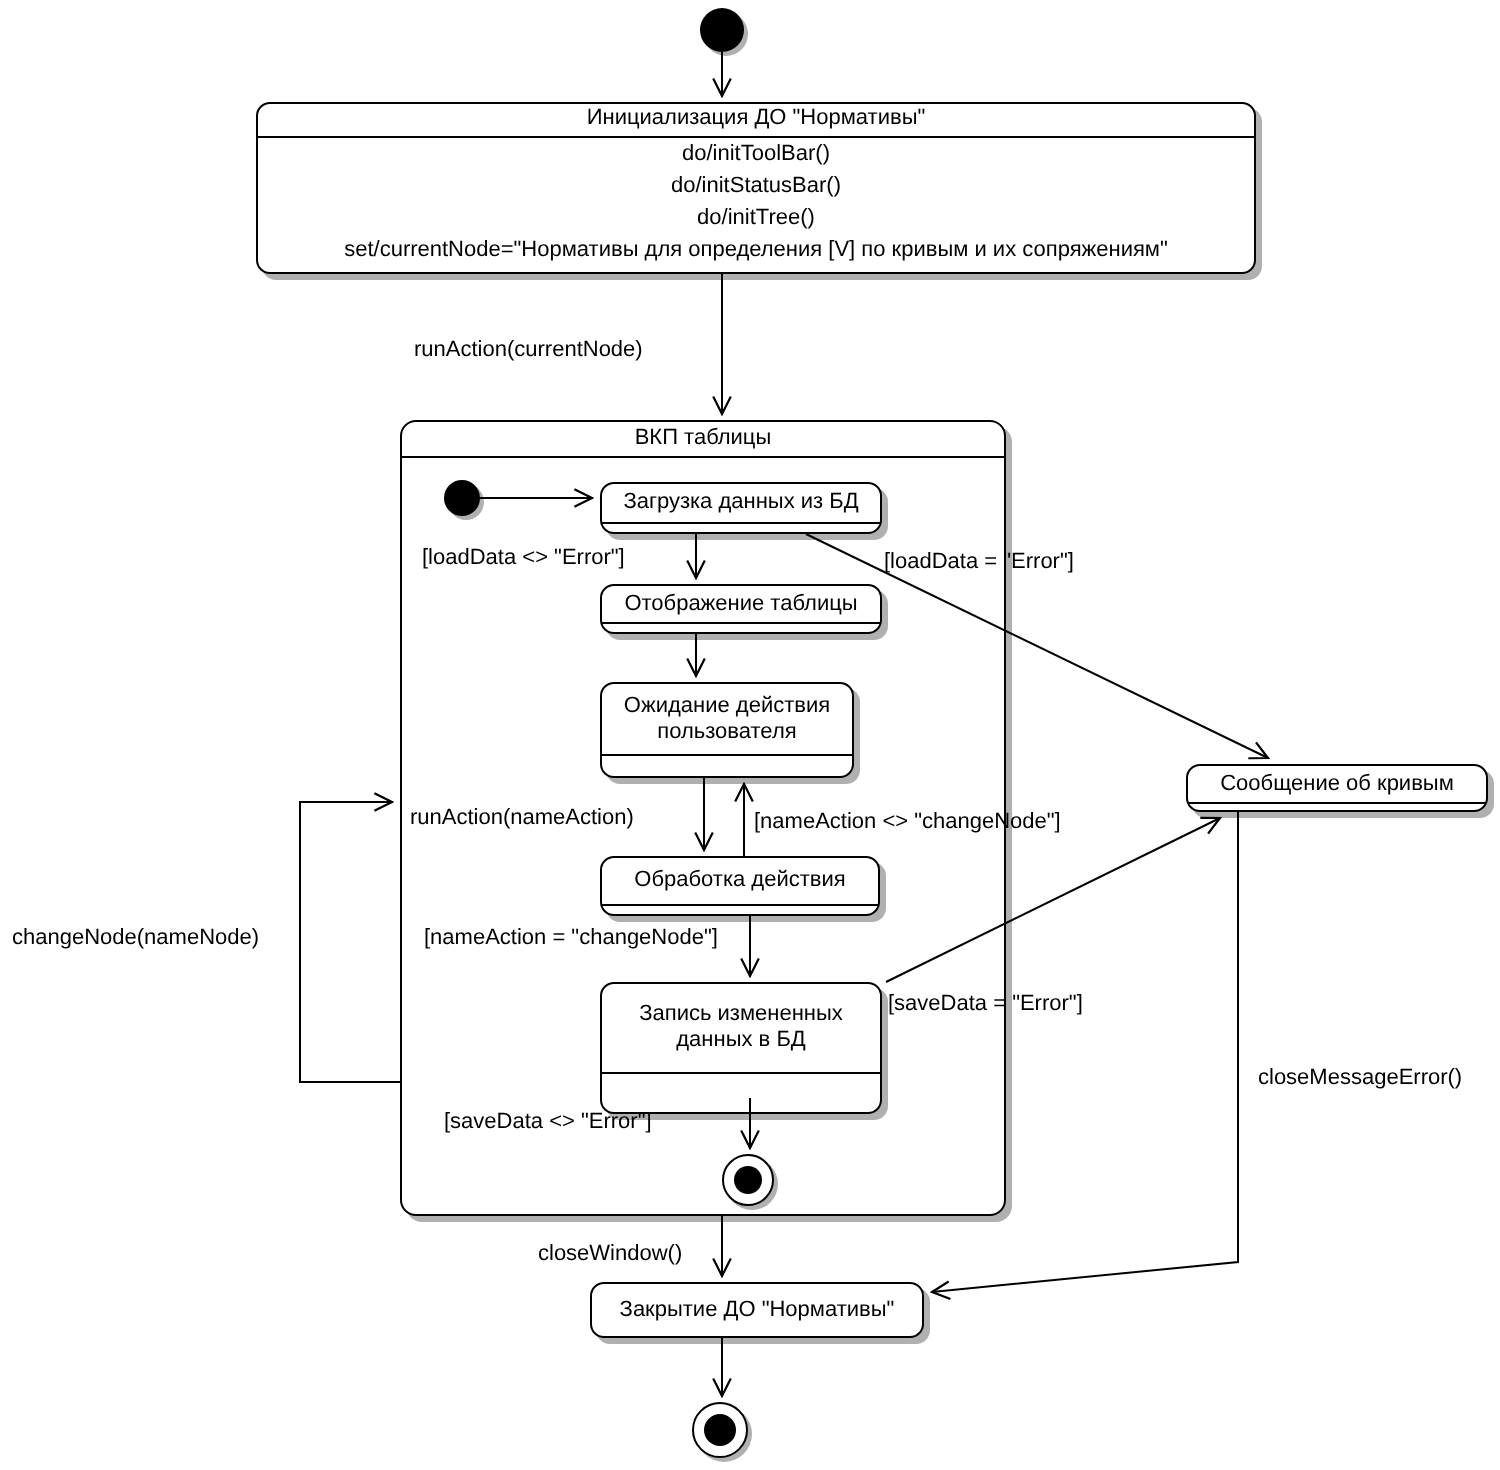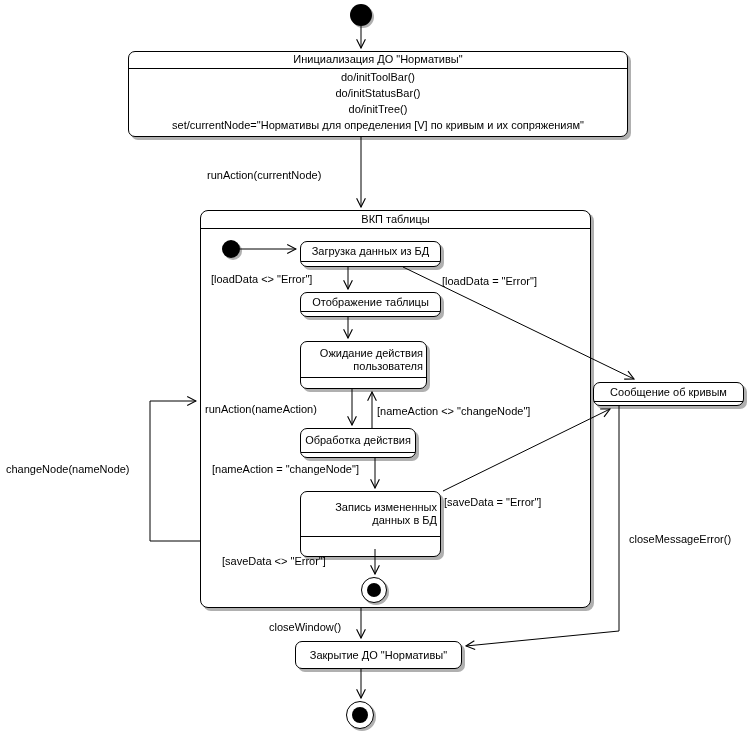--- a/index.html
+++ b/index.html
@@ -7,21 +7,21 @@
     position:relative;width:750px;height:735px;background:#ffffff;overflow:hidden;
     font-family:"Liberation Sans",sans-serif;font-size:11px;color:#000;
   }
   
   .state{
     position:absolute;background:#fff;border:1px solid #000;border-radius:7px;
     box-shadow:3px 3px 0 #b0b0b0;display:flex;flex-direction:column;box-sizing:border-box;
   }
   .st-title{
     flex:1;display:flex;align-items:center;justify-content:center;
-    text-align:right;padding:1px 3px;line-height:13px;
+    text-align:center;padding:1px 3px;line-height:13px;
   }
   .st-body{border-top:1px solid #000;flex:none;}
   
   .composite{
     position:absolute;border:1px solid #000;border-radius:8px;background:#fff;
     box-shadow:3px 3px 0 #b0b0b0;box-sizing:border-box;
   }
   .comp-title{height:17px;line-height:17px;border-bottom:1px solid #000;text-align:center;}
   
   .act{height:16px;line-height:16px;text-align:center;white-space:nowrap;}
@@ -43,42 +43,42 @@
   <div class="idot" style="left:350px;top:4px;width:22px;height:22px"></div>
 
   <div class="state" style="left:128px;top:51px;width:500px;height:86px">
     <div class="init-title">Инициализация ДО "Нормативы"</div>
     <div class="act">do/initToolBar()</div>
     <div class="act">do/initStatusBar()</div>
     <div class="act">do/initTree()</div>
     <div class="act">set/currentNode="Нормативы для определения [V] по кривым и их сопряжениям"</div>
   </div>
 
-  <div class="composite" style="left:200px;top:210px;width:391px;height:398px">
+  <div class="composite" style="left:200px;top:210px;width:303px;height:398px">
     <div class="comp-title">ВКП таблицы</div>
   </div>
 
   <div class="idot" style="left:222px;top:240px;width:18px;height:18px"></div>
 
   <div class="state" style="left:300px;top:241px;width:141px;height:26px">
     <div class="st-title">Загрузка данных из БД</div>
     <div class="st-body" style="height:4px"></div>
   </div>
 
   <div class="state" style="left:300px;top:292px;width:141px;height:25px">
     <div class="st-title">Отображение таблицы</div>
     <div class="st-body" style="height:4px"></div>
   </div>
 
   <div class="state" style="left:300px;top:341px;width:127px;height:48px">
     <div class="st-title">Ожидание действия пользователя</div>
     <div class="st-body" style="height:10px"></div>
   </div>
 
-  <div class="state" style="left:300px;top:428px;width:116px;height:30px">
+  <div class="state" style="left:300px;top:428px;width:140px;height:30px">
     <div class="st-title">Обработка действия</div>
     <div class="st-body" style="height:4px"></div>
   </div>
 
   <div class="state" style="left:300px;top:491px;width:141px;height:66px">
     <div class="st-title">Запись измененных данных в БД</div>
     <div class="st-body" style="height:19px"></div>
   </div>
 
   <div class="fstate" style="left:361px;top:577px;width:26px;height:26px">

